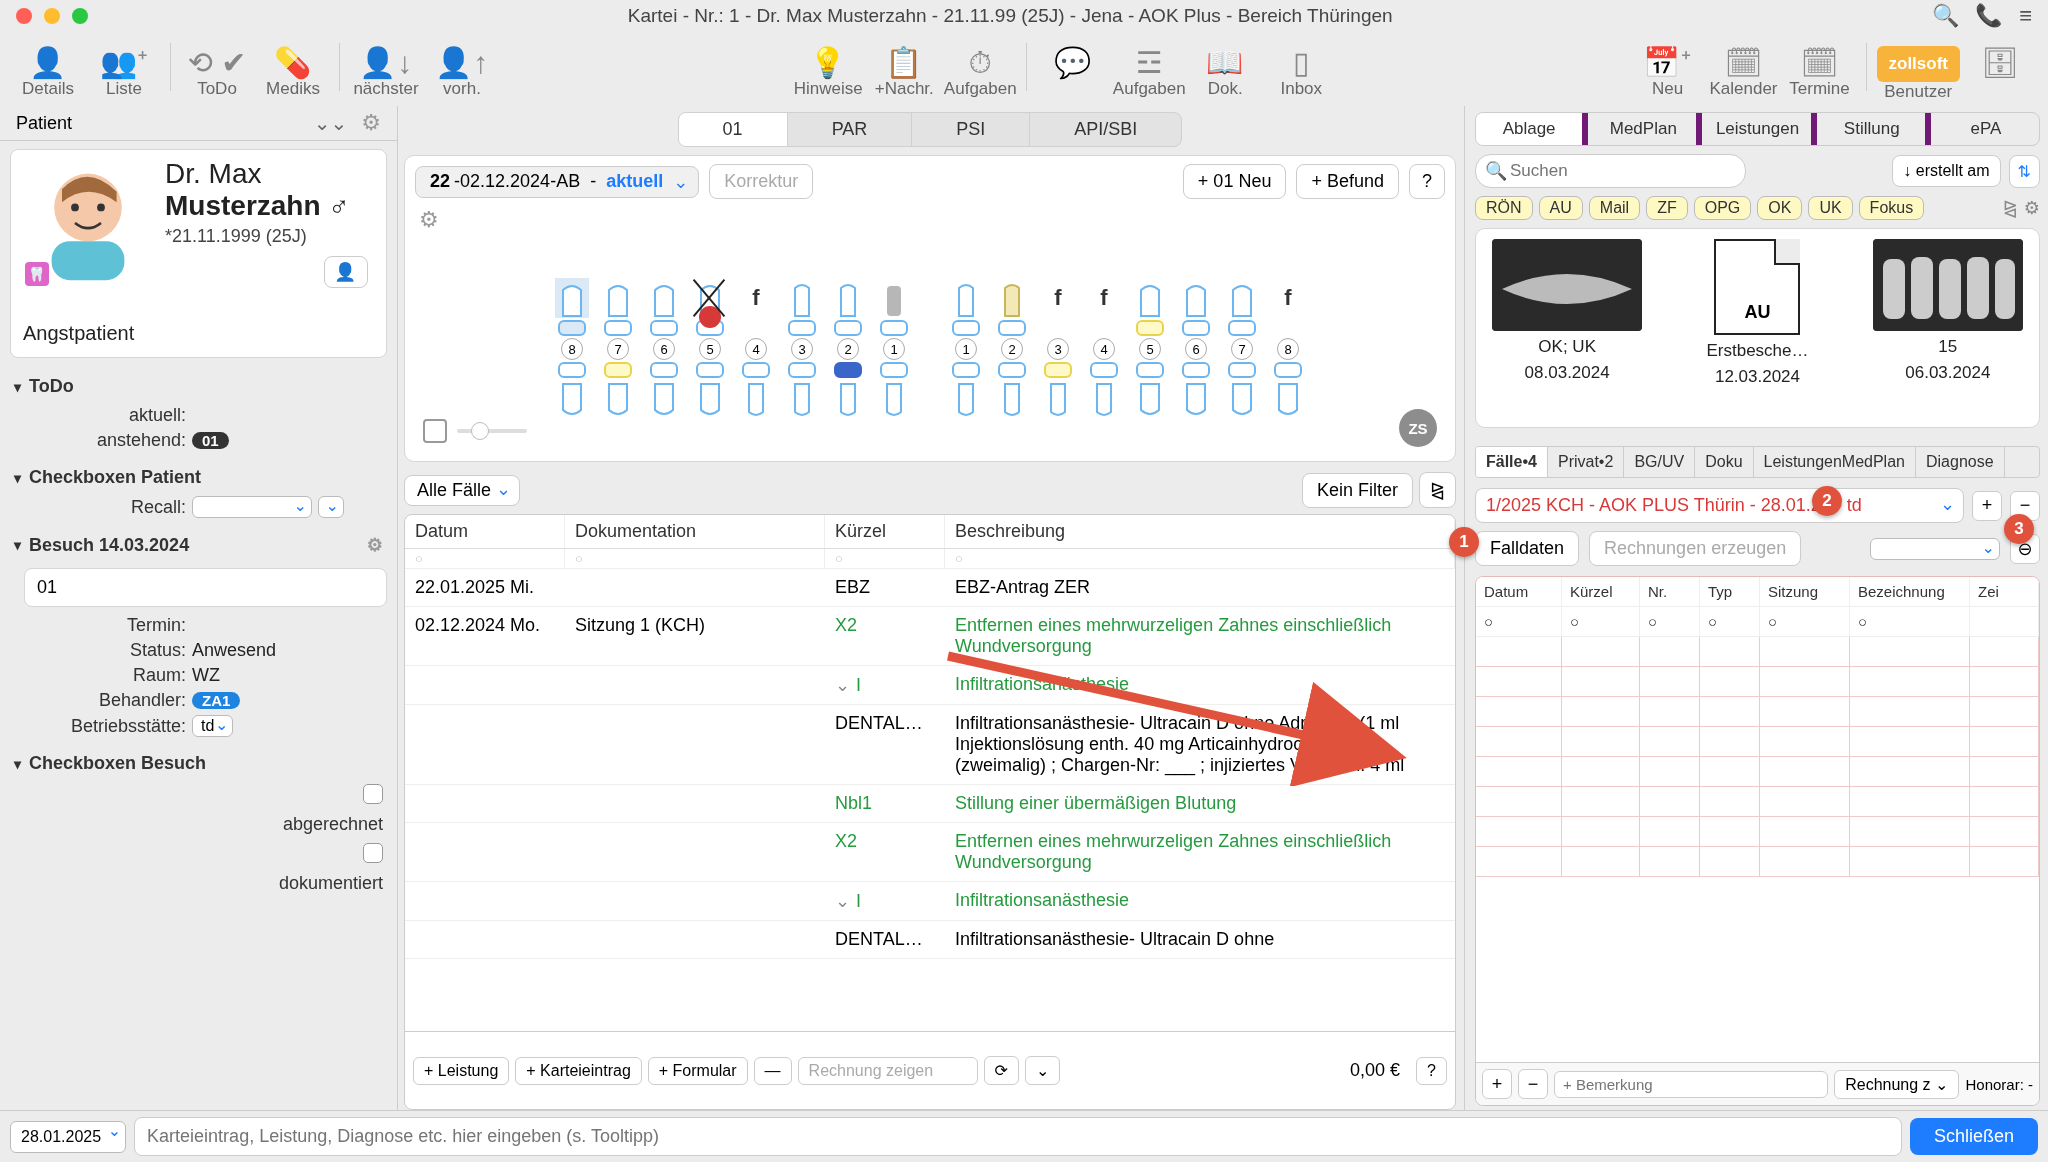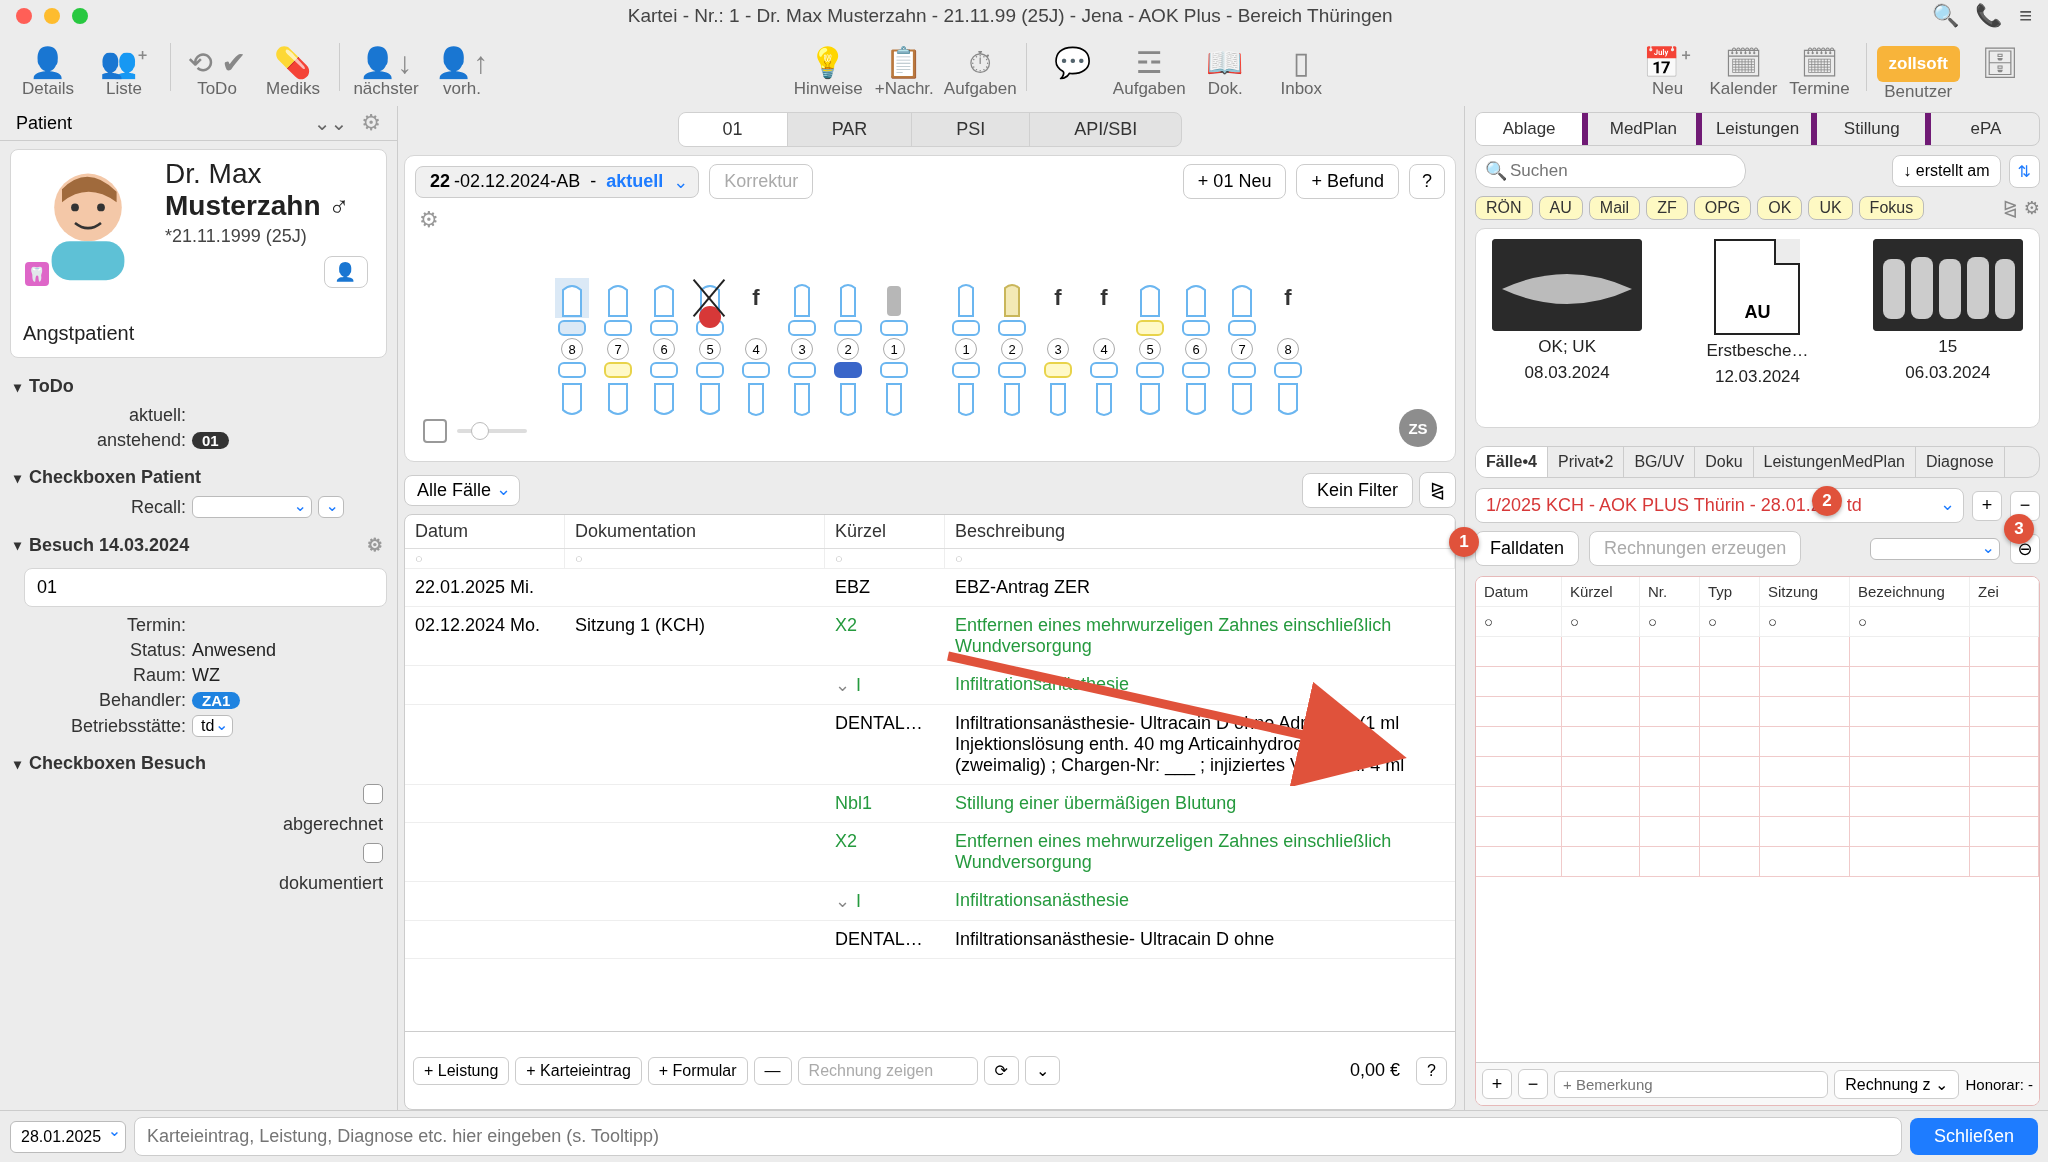--- a/index.html
+++ b/index.html
@@ -106,21 +106,21 @@
 .chip{border:1px solid #bbb;border-radius:8px;padding:2px 10px;font-size:16px;background:#fef9c3;color:#333;}
 .gallery{display:flex;gap:20px;padding:10px 6px;min-height:200px;border:1px solid #d6d6d6;border-radius:10px;background:#fff;margin:4px 2px 14px;justify-content:space-around;}
 .thumb{display:flex;flex-direction:column;align-items:center;gap:6px;width:170px;}
 .thumb .img{width:150px;height:92px;background:#666;border-radius:4px;position:relative;overflow:hidden;}
 .thumb .doc{width:86px;height:96px;border:2px solid #222;position:relative;background:#fff;}
 .thumb .doc::before{content:"";position:absolute;top:-2px;right:-2px;width:24px;height:24px;border-left:2px solid #222;border-bottom:2px solid #222;background:#ececec;}
 .thumb .doc .au{position:absolute;bottom:10px;width:100%;text-align:center;font-weight:600;}
 .thumb .t1{font-size:17px;color:#222;}
 .thumb .t2{font-size:17px;color:#222;}
 
-.rtabs2{display:flex;border:1px solid #ccc;border-radius:12px;overflow:hidden;margin:4px 2px 8px;}
+.rtabs2{display:flex;border:1px solid #ccc;border-radius:4px;overflow:hidden;margin:4px 2px 8px;}
 .rtabs2 div{padding:6px 10px;font-size:16px;border-right:1px solid #ccc;color:#333;white-space:nowrap;}
 .rtabs2 div.act{background:#fff;font-weight:600;}
 
 .case-row{display:flex;align-items:center;gap:8px;padding:2px;}
 .case-sel{flex:1;border:1px solid #ccc;border-radius:8px;padding:6px 10px;color:#d73838;font-weight:500;position:relative;background:#fff;}
 .case-sel::after{content:"⌄";position:absolute;right:8px;top:4px;color:#1e7cff;}
 .sq-btn{width:30px;height:30px;border:1px solid #ccc;border-radius:6px;background:#fff;display:flex;align-items:center;justify-content:center;font-size:18px;cursor:pointer;}
 .bubble{position:absolute;width:30px;height:30px;border-radius:50%;background:#e0523b;color:#fff;display:flex;align-items:center;justify-content:center;font-size:17px;font-weight:700;z-index:5;box-shadow:0 2px 4px rgba(0,0,0,0.3);}
 
 .fall-row{display:flex;gap:10px;padding:6px 2px;align-items:center;}

